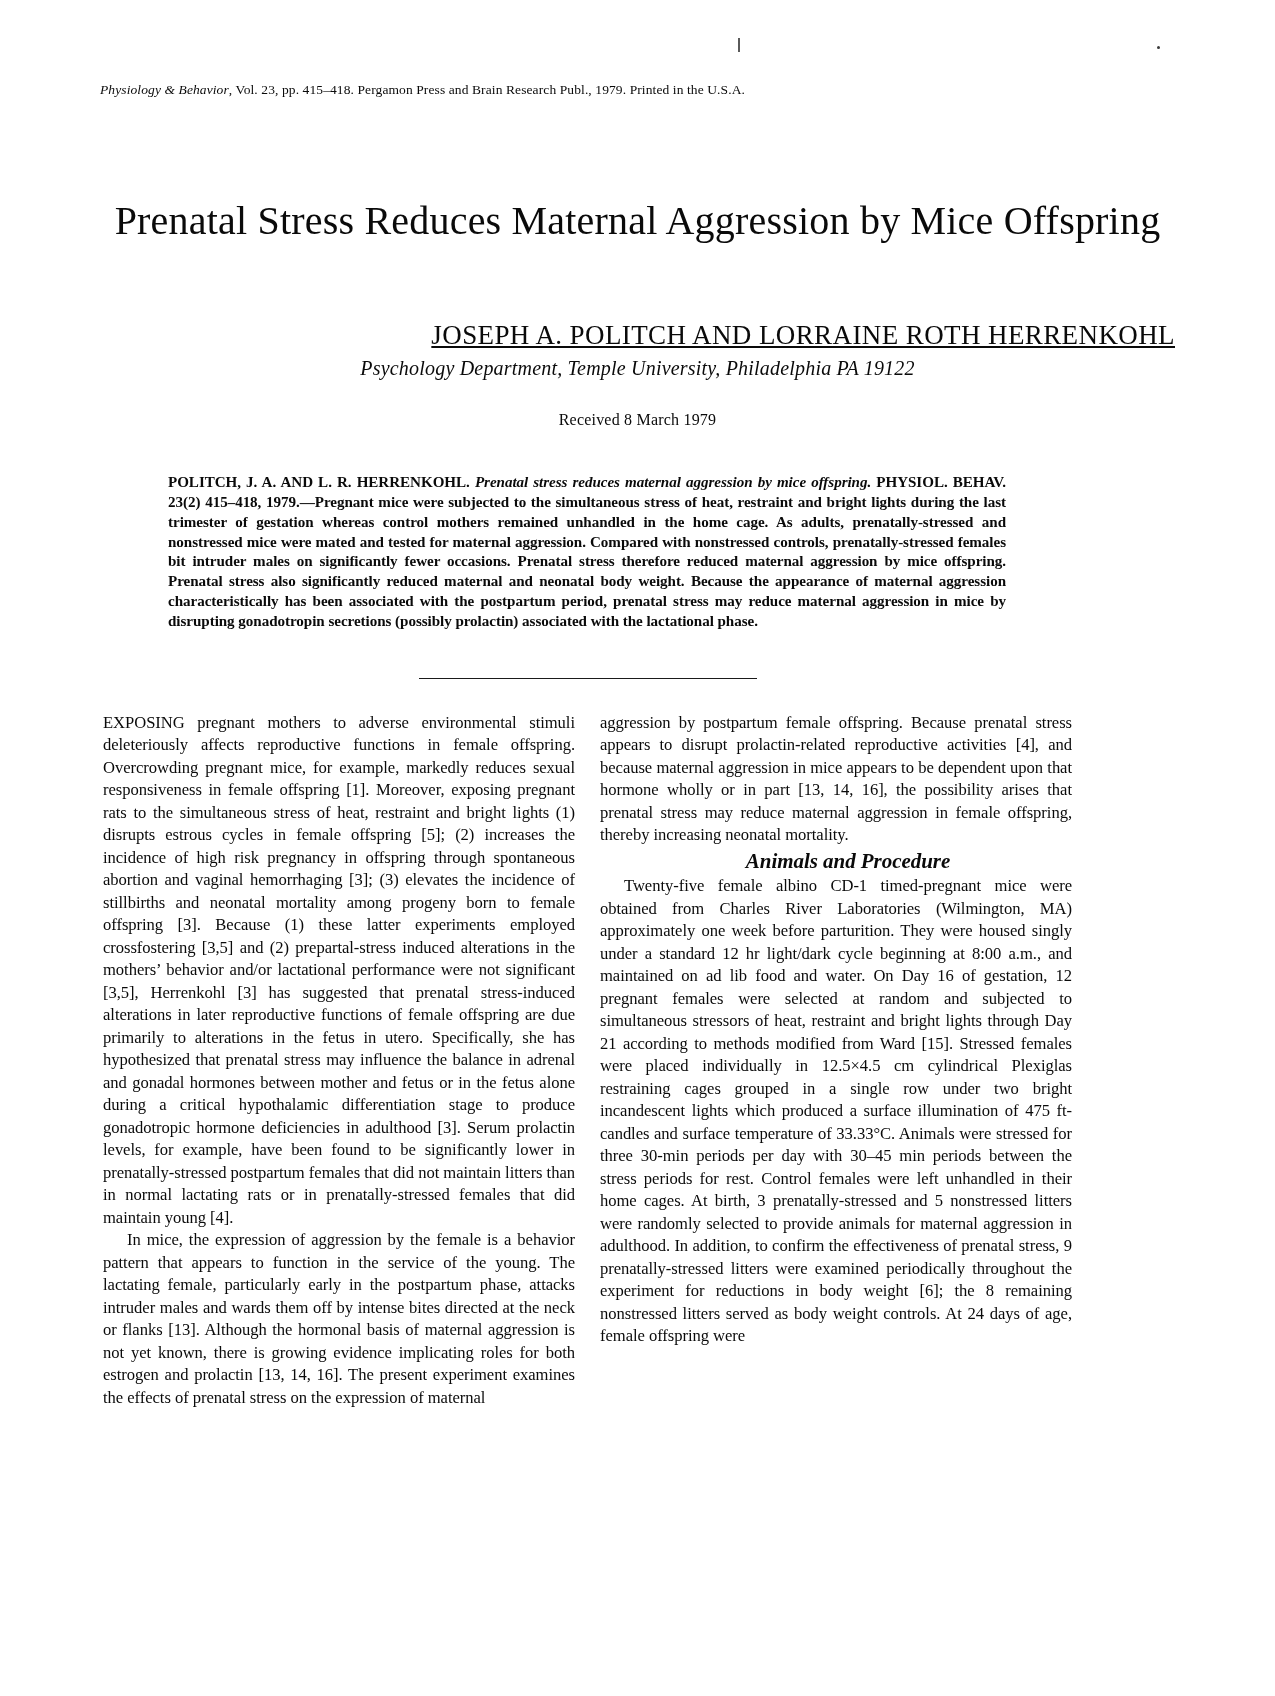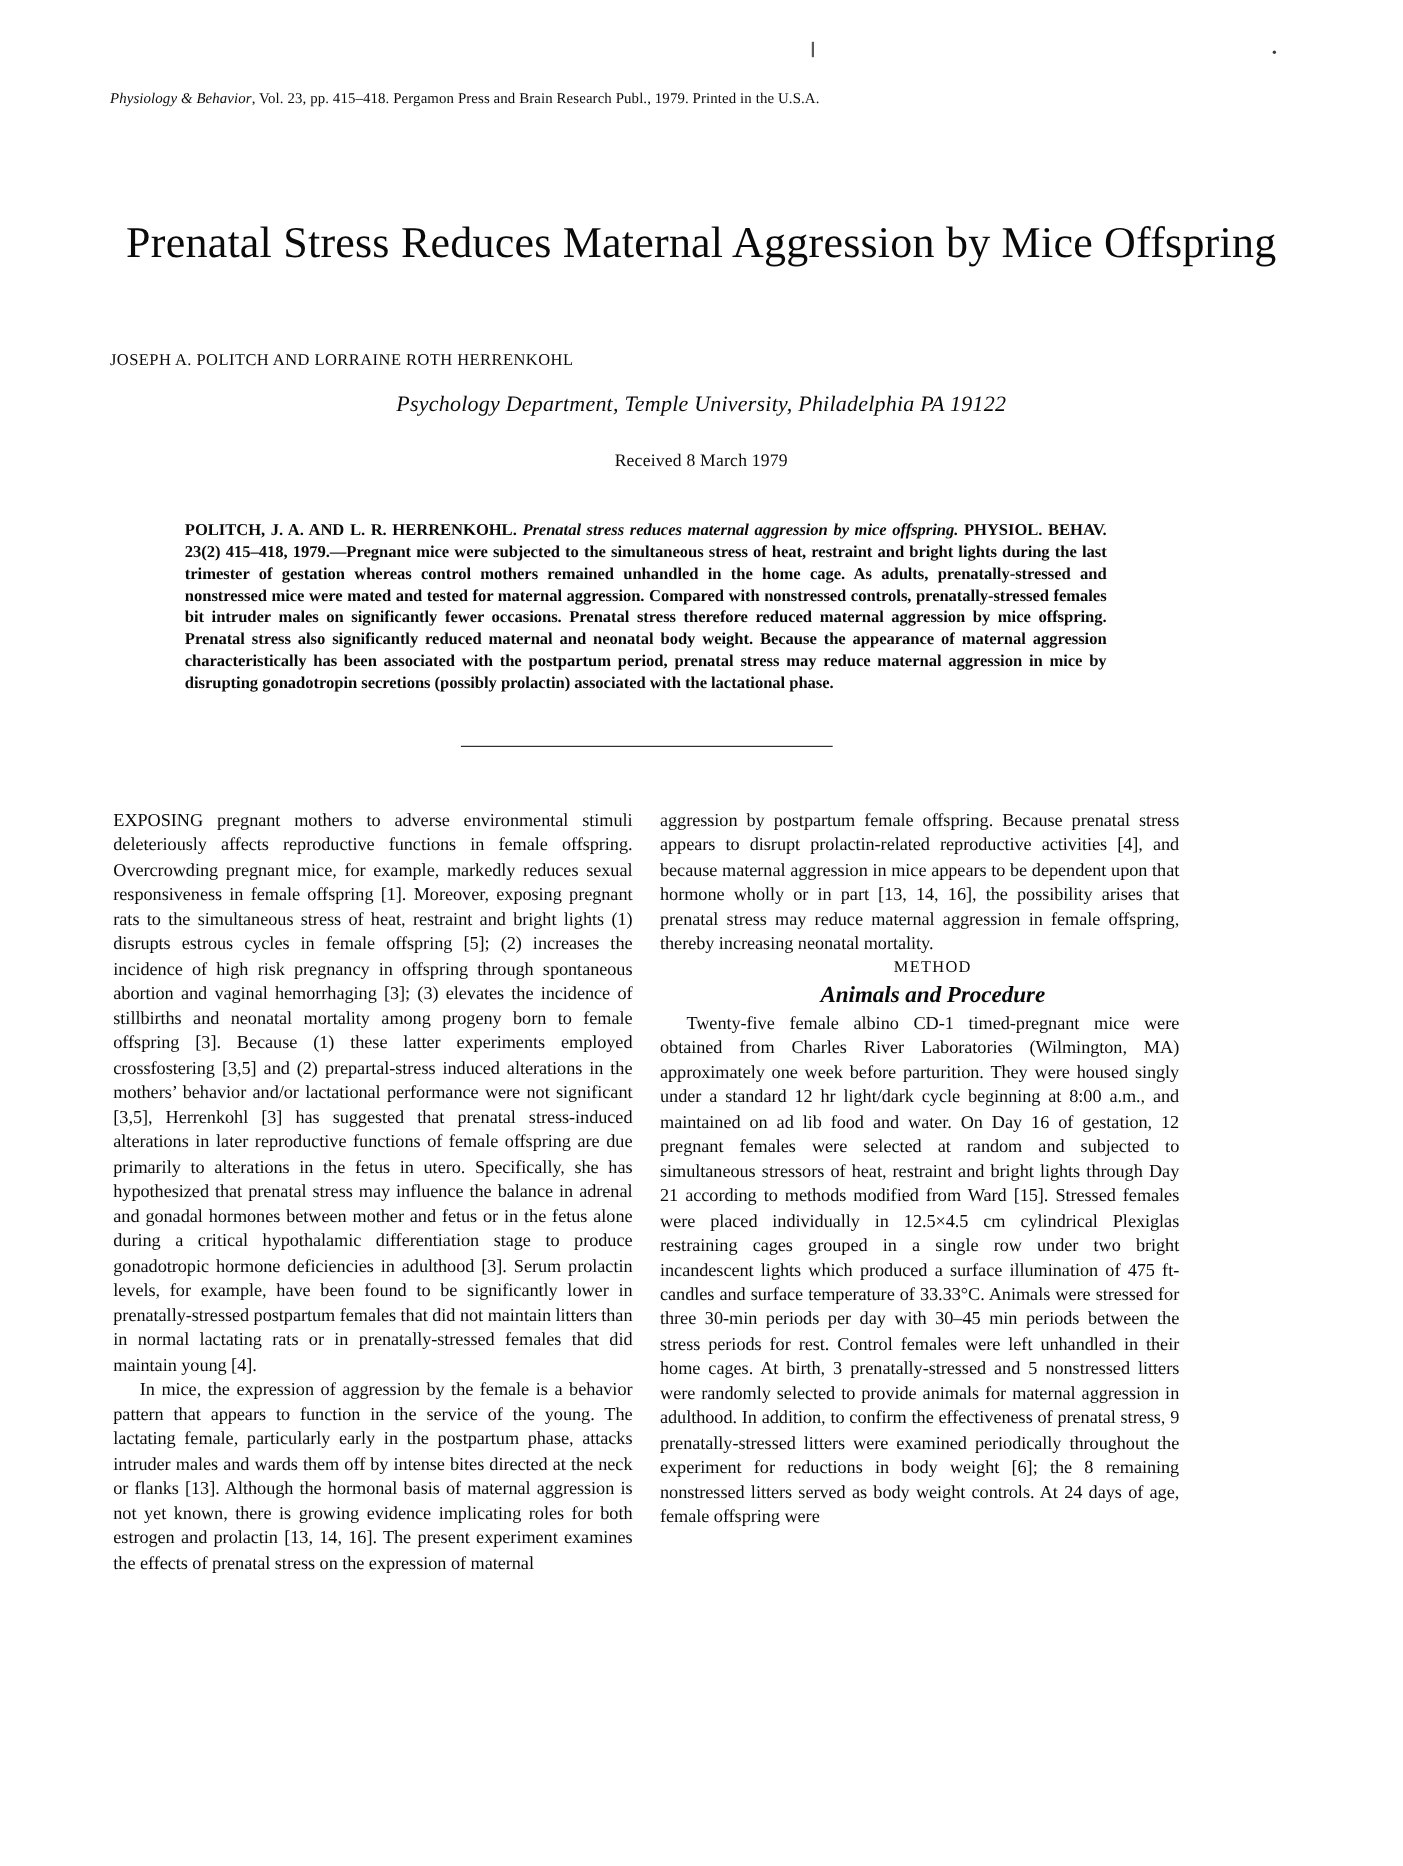--- a/index.html
+++ b/index.html
@@ -69,23 +69,24 @@
     font-weight: normal;
     letter-spacing: 0.2px;
   }
 
   
   .authors {
     position: absolute;
     left: 100px;
     top: 320px;
     width: 1075px;
-    text-align: left;
-    font-size: 15px;
+    text-align: right;
+    font-size: 27px;
     letter-spacing: 0.4px;
+    text-decoration: underline;
   }
   .affiliation {
     position: absolute;
     left: 100px;
     top: 357px;
     width: 1075px;
     text-align: center;
     font-size: 20px;
     font-style: italic;
     letter-spacing: 0.2px;
@@ -145,21 +146,21 @@
     text-align: justify;
     letter-spacing: -0.05px;
   }
   .col-left  { left: 103px; }
   .col-right { left: 600px; }
 
   .col p {
     margin: 0;
     text-indent: 24px;
   }
-  .col p.noindent { text-indent: 0; margin-top: 23px; }
+  .col p.noindent { text-indent: 0; }
 
   .section-head {
     text-align: center;
     font-size: 15px;
     letter-spacing: 1.1px;
     margin: 28px 0 14px 0;
     text-indent: 0;
   }
   .subsection-head {
     font-style: italic;
@@ -208,19 +209,18 @@
 
   <div class="rule"></div>
 
   <div class="col col-left">
     <p class="noindent">EXPOSING pregnant mothers to adverse environmental stimuli deleteriously affects reproductive functions in female offspring. Overcrowding pregnant mice, for example, markedly reduces sexual responsiveness in female offspring [1]. Moreover, exposing pregnant rats to the simultaneous stress of heat, restraint and bright lights (1) disrupts estrous cycles in female offspring [5]; (2) increases the incidence of high risk pregnancy in offspring through spontaneous abortion and vaginal hemorrhaging [3]; (3) elevates the incidence of stillbirths and neonatal mortality among progeny born to female offspring [3]. Because (1) these latter experiments employed crossfostering [3,5] and (2) prepartal-stress induced alterations in the mothers’ behavior and/or lactational performance were not significant [3,5], Herrenkohl [3] has suggested that prenatal stress-induced alterations in later reproductive functions of female offspring are due primarily to alterations in the fetus in utero. Specifically, she has hypothesized that prenatal stress may influence the balance in adrenal and gonadal hormones between mother and fetus or in the fetus alone during a critical hypothalamic differentiation stage to produce gonadotropic hormone deficiencies in adulthood [3]. Serum prolactin levels, for example, have been found to be significantly lower in prenatally-stressed postpartum females that did not maintain litters than in normal lactating rats or in prenatally-stressed females that did maintain young [4].</p>
     <p>In mice, the expression of aggression by the female is a behavior pattern that appears to function in the service of the young. The lactating female, particularly early in the postpartum phase, attacks intruder males and wards them off by intense bites directed at the neck or flanks [13]. Although the hormonal basis of maternal aggression is not yet known, there is growing evidence implicating roles for both estrogen and prolactin [13, 14, 16]. The present experiment examines the effects of prenatal stress on the expression of maternal</p>
   </div>
 
   <div class="col col-right">
     <p class="noindent">aggression by postpartum female offspring. Because prenatal stress appears to disrupt prolactin-related reproductive activities [4], and because maternal aggression in mice appears to be dependent upon that hormone wholly or in part [13, 14, 16], the possibility arises that prenatal stress may reduce maternal aggression in female offspring, thereby increasing neonatal mortality.</p>
-    <p class="section-head">METHOD</p>
     <p class="subsection-head">Animals and Procedure</p>
     <p>Twenty-five female albino CD-1 timed-pregnant mice were obtained from Charles River Laboratories (Wilmington, MA) approximately one week before parturition. They were housed singly under a standard 12 hr light/dark cycle beginning at 8:00 a.m., and maintained on ad lib food and water. On Day 16 of gestation, 12 pregnant females were selected at random and subjected to simultaneous stressors of heat, restraint and bright lights through Day 21 according to methods modified from Ward [15]. Stressed females were placed individually in 12.5×4.5 cm cylindrical Plexiglas restraining cages grouped in a single row under two bright incandescent lights which produced a surface illumination of 475 ft-candles and surface temperature of 33.33°C. Animals were stressed for three 30-min periods per day with 30–45 min periods between the stress periods for rest. Control females were left unhandled in their home cages. At birth, 3 prenatally-stressed and 5 nonstressed litters were randomly selected to provide animals for maternal aggression in adulthood. In addition, to confirm the effectiveness of prenatal stress, 9 prenatally-stressed litters were examined periodically throughout the experiment for reductions in body weight [6]; the 8 remaining nonstressed litters served as body weight controls. At 24 days of age, female offspring were</p>
   </div>
 
 
 </div>
 
 </body></html>

